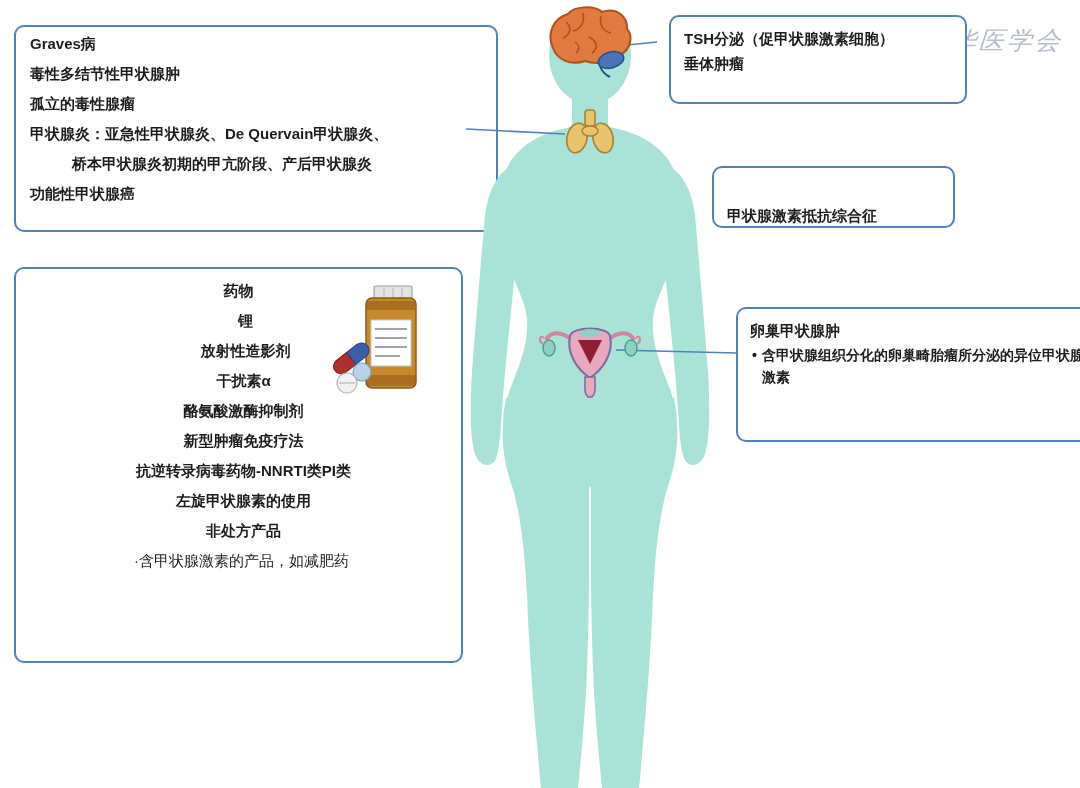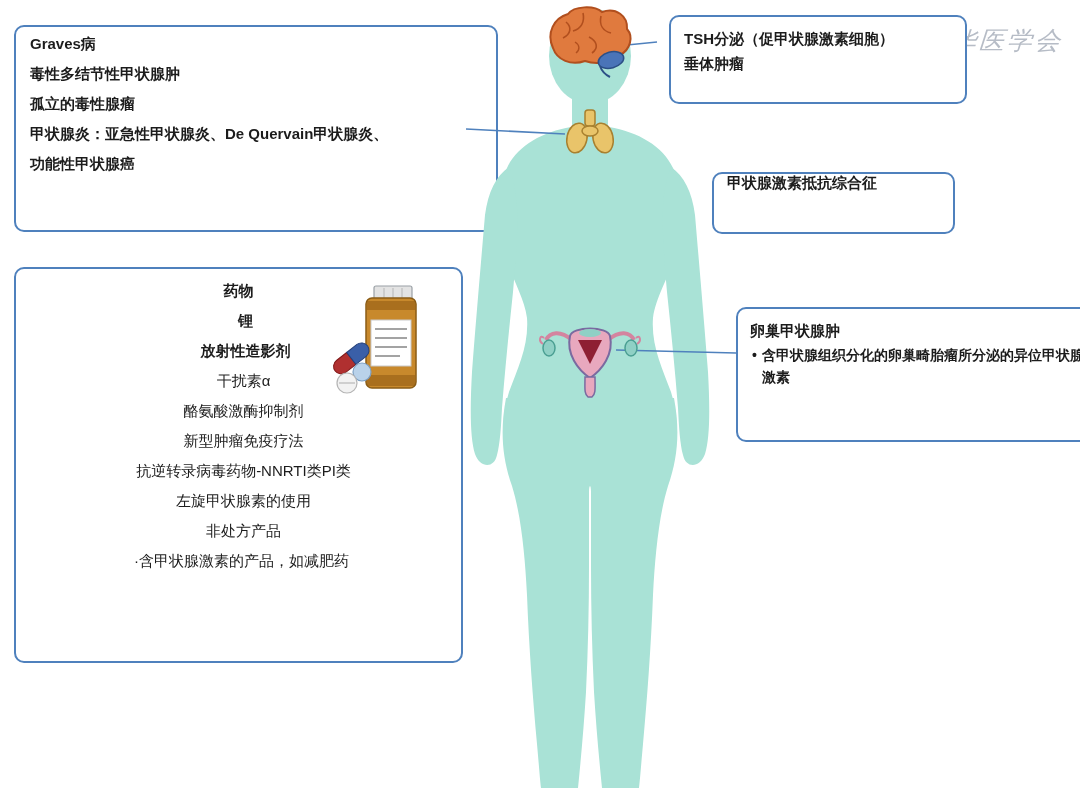--- a/index.html
+++ b/index.html
@@ -9,47 +9,48 @@
            color:#1c1c1c;z-index:2;}
   .line{white-space:nowrap;}
   .box-thyroid-causes{left:14px;top:25px;width:452px;height:199px;padding:2px 14px;
                       font-size:15px;font-weight:700;}
   .box-thyroid-causes .line{line-height:30px;}
   .indent-deep{padding-left:42px;}
   .box-drugs{left:14px;top:267px;width:417px;height:378px;padding:7px 14px;
              font-size:15px;font-weight:700;}
   .box-drugs .line{line-height:30px;text-align:center;}
   .ind-a{padding-left:14px;}
-  .ind-b{padding-left:10px;font-weight:400;}
+  .ind-b{padding-left:10px;font-weight:700;}
   .ind-c{padding-left:6px;font-weight:500;}
   .box-pituitary{left:657px;top:15px;width:268px;height:67px;padding:9px 13px;
                  font-size:15px;font-weight:700;margin-left:12px;}
   .box-pituitary .line{line-height:25px;}
-  .box-resistance{left:712px;top:172px;width:213px;height:58px;font-size:15px;font-weight:700;
-                  display:flex;align-items:flex-start;padding:0 13px;}
+  .box-resistance{left:712px;top:166px;width:213px;height:58px;font-size:15px;font-weight:700;
+                  display:flex;align-items:flex-end;padding:0 13px;}
   .box-ovary{left:736px;top:307px;width:334px;height:113px;padding:9px 12px;font-size:15px;}
   .ovary-title{font-weight:700;line-height:26px;white-space:nowrap;}
   .ovary-bullet{font-size:14px;font-weight:600;line-height:22px;display:flex;color:#1c1c1c;}
   .ovary-bullet .marker{margin:0 5px 0 2px;}
   .watermark{position:absolute;left:888px;top:24px;display:flex;align-items:center;gap:5px;
              color:#b6bcc6;z-index:1;}
   .wm-text{font-family:"Liberation Serif","DejaVu Serif",serif;font-style:italic;
            font-size:25px;letter-spacing:3px;transform:skewX(-4deg);}
   .art{position:absolute;left:0;top:0;z-index:5;pointer-events:none;}
 </style>
 </head>
 <body>
 
 <div class="canvas">
 
   <div class="callout box-thyroid-causes">
     <div class="line">Graves病</div>
     <div class="line">毒性多结节性甲状腺肿</div>
     <div class="line">孤立的毒性腺瘤</div>
     <div class="line">甲状腺炎：亚急性甲状腺炎、De Quervain甲状腺炎、</div>
+    <div class="line indent-deep">桥本甲状腺炎初期的甲亢阶段、产后甲状腺炎</div>
     <div class="line">功能性甲状腺癌</div>
   </div>
 
   <div class="callout box-drugs">
     <div class="line">药物</div>
     <div class="line ind-a">锂</div>
     <div class="line ind-a">放射性造影剂</div>
     <div class="line ind-b">干扰素α</div>
     <div class="line ind-b">酪氨酸激酶抑制剂</div>
     <div class="line ind-b">新型肿瘤免疫疗法</div>

